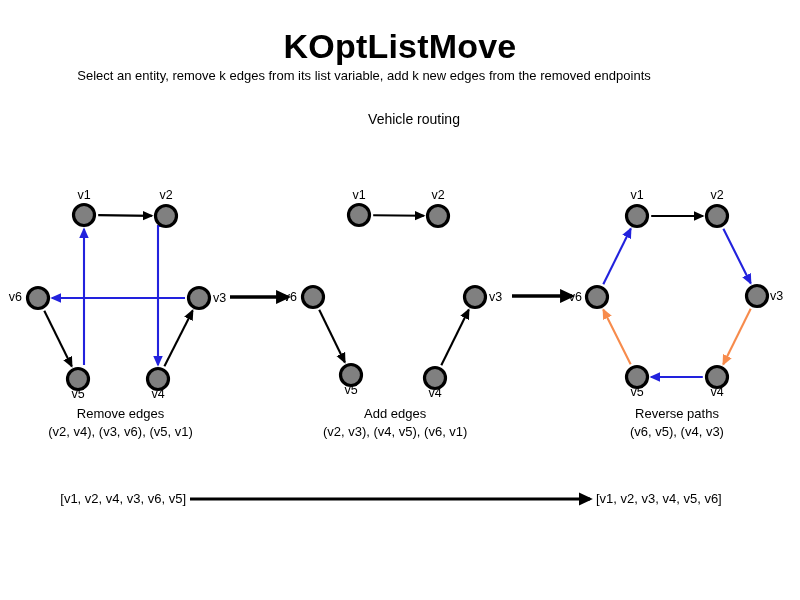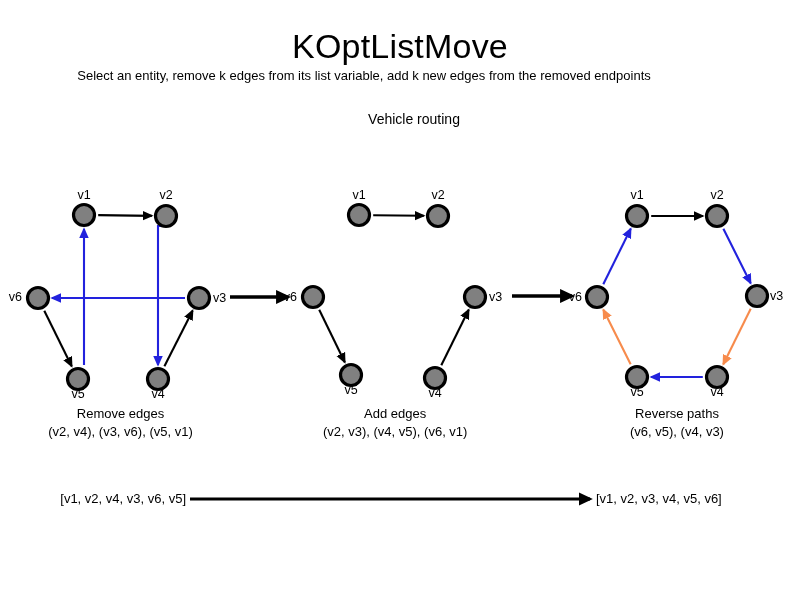--- a/index.html
+++ b/index.html
@@ -19,21 +19,21 @@
     width: 800px;
     height: 600px;
   }
   #title {
     position: absolute;
     top: 26px;
     left: 0;
     width: 800px;
     text-align: center;
     font-size: 34px;
-    font-weight: normal;
+    font-weight: bold;
     letter-spacing: 0.2px;
     line-height: 40px;
   }
   #subtitle {
     position: absolute;
     top: 68px;
     left: 0;
     width: 728px;
     text-align: center;
     font-size: 13px;

